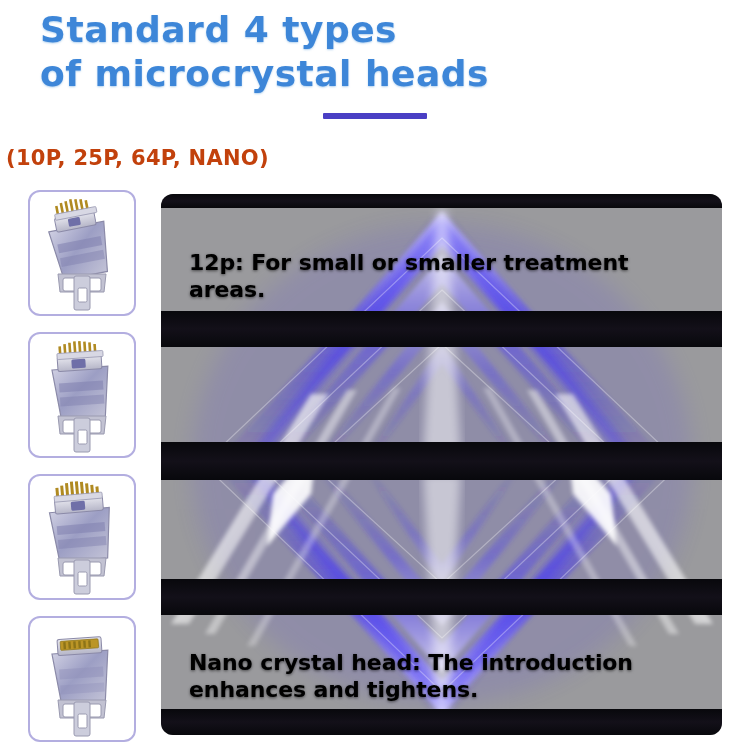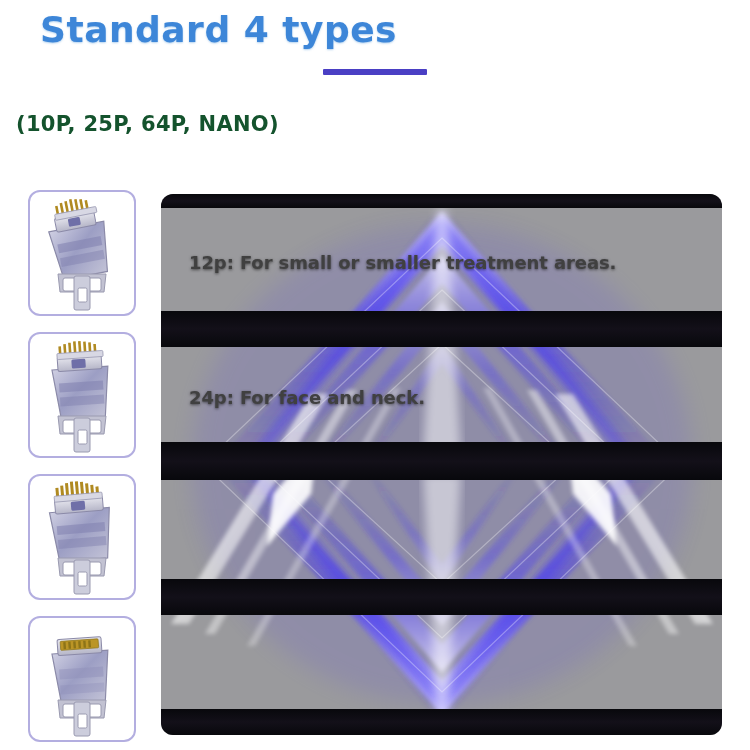--- a/index.html
+++ b/index.html
@@ -44,22 +44,22 @@
     width: 104px;
     height: 6px;
     background: #4a3fc4;
     border-radius: 1px;
   }
 
   .subtitle {
     font-family: "DejaVu Sans", sans-serif;
     font-size: 21px;
     font-weight: 700;
-    color: #14532d;
-    margin: 16px;
+    color: #c2410c;
+    margin: 6px;
     padding-top: 21px;
     letter-spacing: 0.3px;
   }
 
   
   .content {
     position: absolute;
     left: 0;
     top: 185px;
     width: 750px;
@@ -133,39 +133,40 @@
   .row {
     position: absolute;
     left: 0;
     width: 100%;
     box-sizing: border-box;
     padding-left: 28px;
     padding-right: 26px;
   }
   .row-text {
     font-family: "DejaVu Sans", sans-serif;
-    font-size: 18px;
+    font-size: 22px;
     line-height: 27px;
     font-weight: 700;
-    color: #404040;
+    color: #000000;
     text-shadow: 0 1px 3px rgba(0,0,0,0.55);
     margin: 0;
     letter-spacing: -0.1px;
   }
   .row-0 { top: 55px; }
   .row-1 { top: 190px; }
   .row-2 { top: 320px; }
   .row-3 { top: 455px; }
 </style>
 </head>
 <body>
 
 <div class="header">
   <h1 class="title">
     <span>Standard 4 types</span>
+    <span class="title-line2">of microcrystal heads</span>
   </h1>
   <div class="divider-wrap">
     <div class="divider"></div>
   </div>
   <p class="subtitle">(10P, 25P, 64P, NANO)</p>
 </div>
 
 <div class="content">
 
   <div class="thumb-rail">
@@ -380,19 +381,19 @@
     <div class="band band-top"></div>
     <div class="band band-1"></div>
     <div class="band band-2"></div>
     <div class="band band-3"></div>
     <div class="band band-bottom"></div>
 
     <div class="rows">
       <div class="row row-0">
         <p class="row-text">12p: For small or smaller treatment areas.</p>
       </div>
-      <div class="row row-1">
-        <p class="row-text">24p: For face and neck.</p>
+      <div class="row row-3">
+        <p class="row-text">Nano crystal head: The introduction enhances and tightens.</p>
       </div>
     </div>
 
   </div>
 </div>
 
 </body></html>

